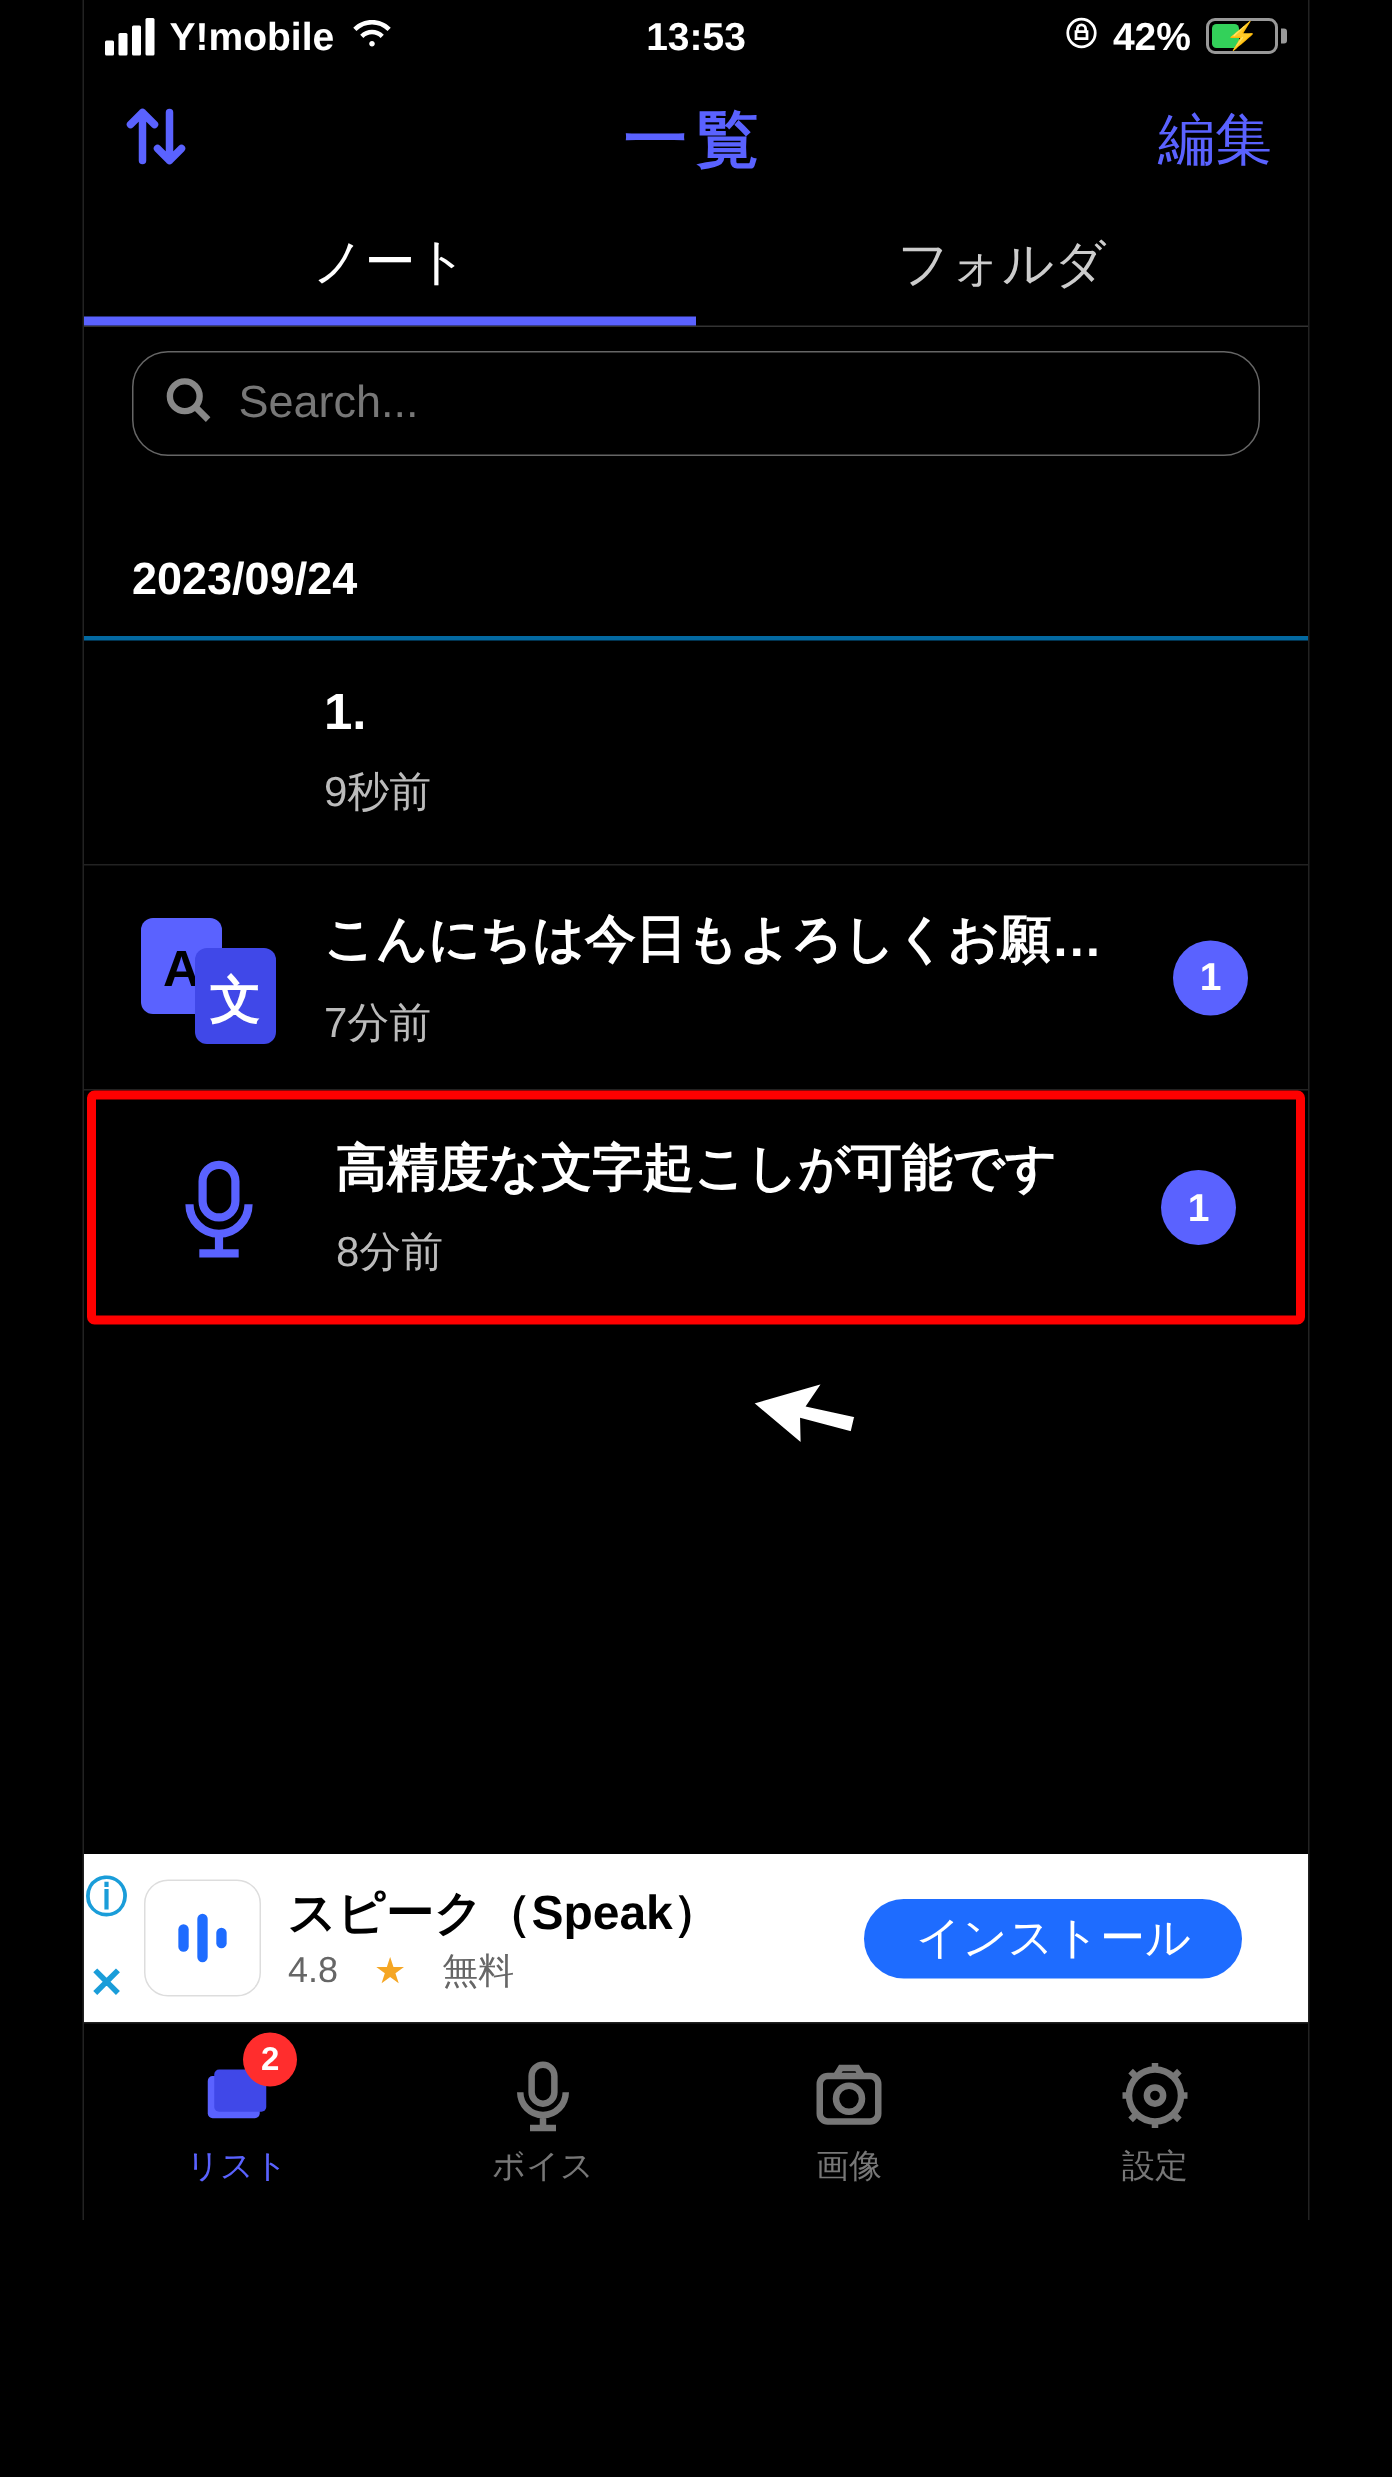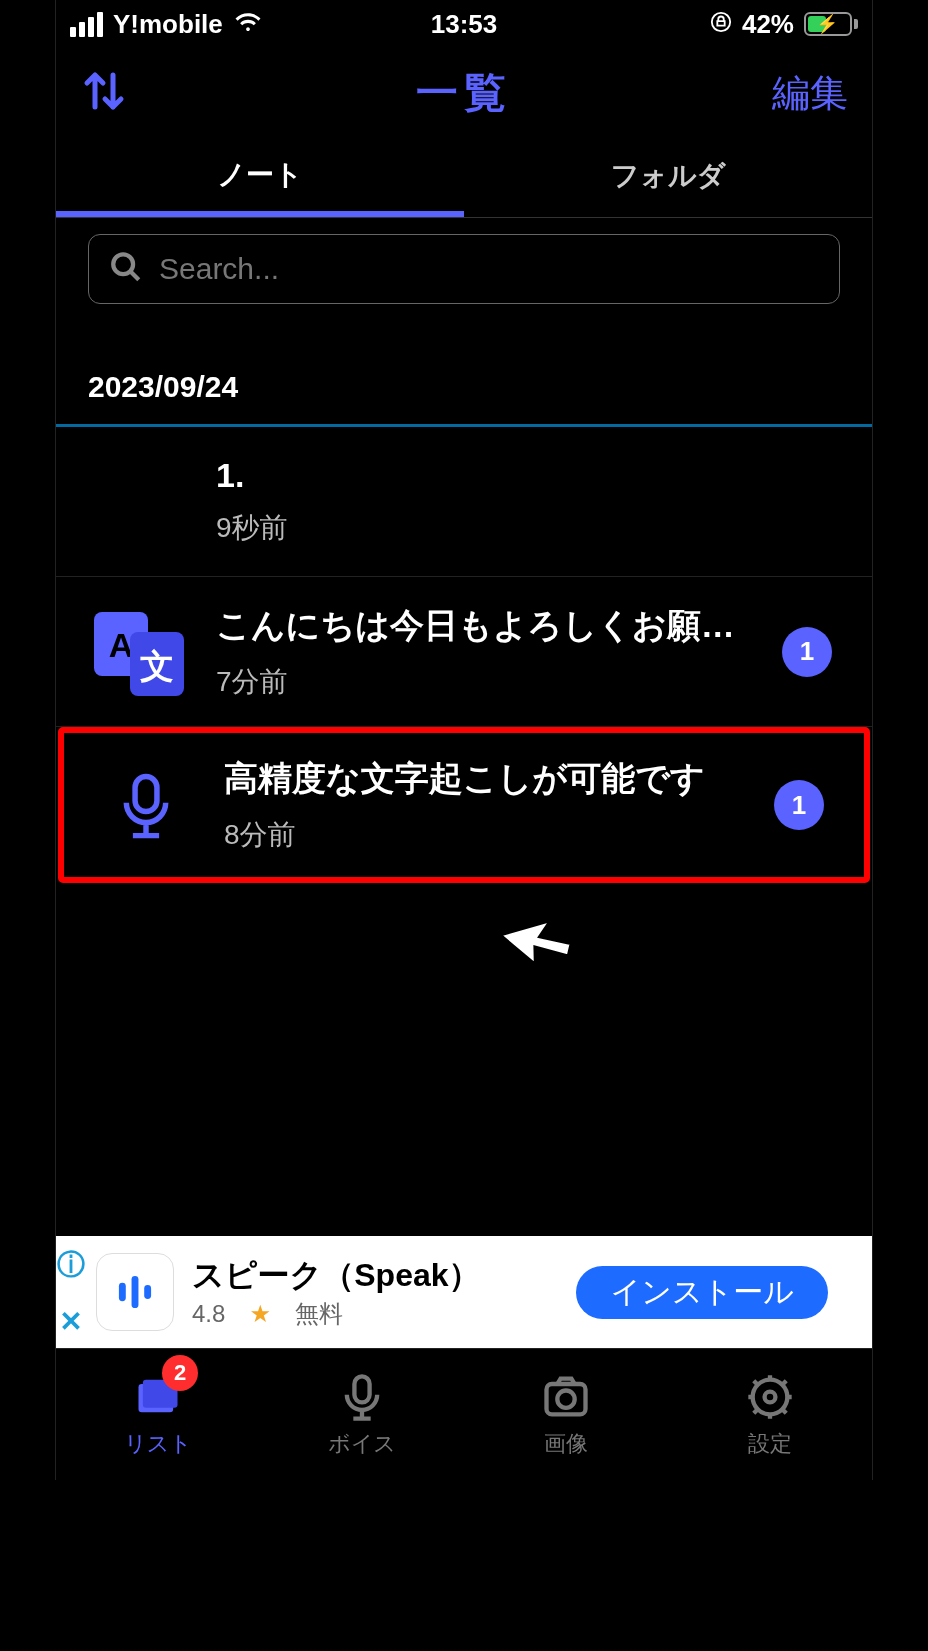--- a/index.html
+++ b/index.html
@@ -22,25 +22,25 @@
   .battery-fill{position:absolute;left:2px;top:2px;bottom:2px;width:42%;background:#33d15a;border-radius:3px}
   .battery-tip{width:4px;height:10px;background:#999;border-radius:0 2px 2px 0}
   .bolt{position:absolute;left:50%;top:50%;transform:translate(-50%,-50%);color:#fff;font-size:18px}
   
   .nav-bar{display:flex;align-items:center;justify-content:space-between;height:90px;padding:0 24px}
   .nav-title{position:absolute;left:50%;transform:translateX(-50%);color:#5a62ff;font-size:42px;font-weight:700;letter-spacing:6px}
   .nav-edit{color:#5a62ff;font-size:38px}
   .sort-btn svg{width:48px;height:48px;stroke:#5a62ff;fill:none;stroke-width:5;stroke-linecap:round;stroke-linejoin:round}
   
   .tabs{display:flex;height:80px;border-bottom:1px solid #333}
-  .tab{flex:1;display:flex;align-items:center;justify-content:center;font-size:28px;color:#ccc;border-bottom:4px solid transparent;font-weight:700}
+  .tab{flex:1;display:flex;align-items:center;justify-content:center;font-size:34px;color:#ccc;border-bottom:4px solid transparent;font-weight:400}
   .tab.active{color:#fff;border-bottom-color:#5a62ff;border-bottom-width:6px}
   
   .search-wrap{padding:16px 32px}
-  .search{display:flex;align-items:center;gap:14px;border:1px solid #666;border-radius:12px;height:70px;padding:0 20px}
+  .search{display:flex;align-items:center;gap:14px;border:1px solid #666;border-radius:24px;height:70px;padding:0 20px}
   .search svg{width:34px;height:34px;stroke:#888;fill:none;stroke-width:3}
   .search input{flex:1;background:transparent;border:none;outline:none;color:#fff;font-size:30px}
   .search input::placeholder{color:#777}
   
   .date-heading{font-size:30px;font-weight:700;padding:50px 32px 20px;border-bottom:3px solid #0369a1}
   
   .list-item{display:flex;align-items:center;padding:22px 20px 22px 32px;border-bottom:1px solid #222;gap:28px;min-height:150px;position:relative}
   .item-icon{width:100px;height:100px;display:flex;align-items:center;justify-content:center;flex-shrink:0}
   .item-body{flex:1;min-width:0}
   .item-title{font-size:34px;font-weight:700;white-space:nowrap;overflow:hidden;text-overflow:ellipsis;margin-bottom:14px}

